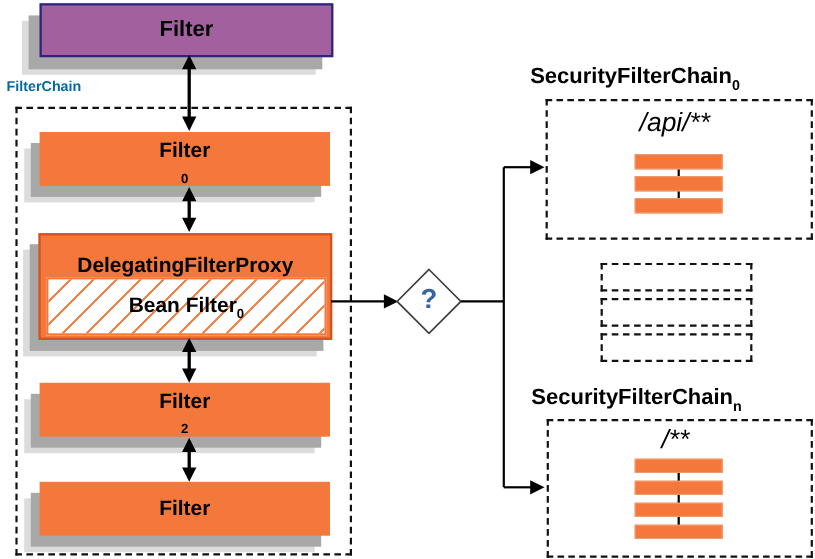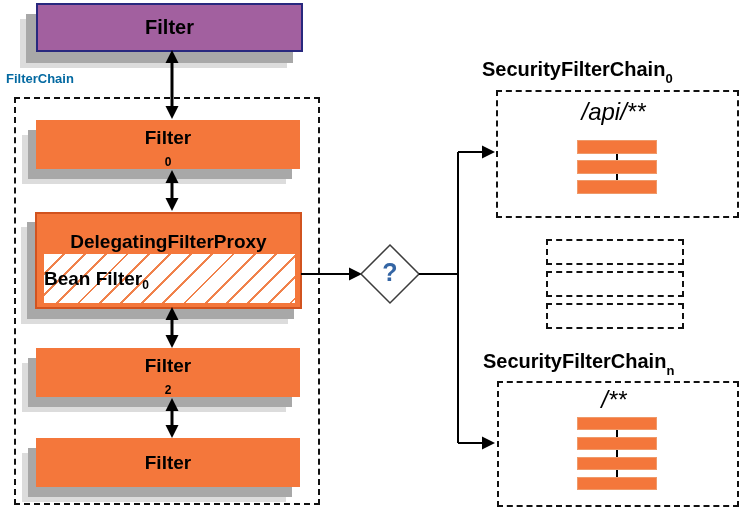--- a/index.html
+++ b/index.html
@@ -30,21 +30,21 @@
   }
   .dfp-title { margin-top:16px; line-height:24px; }
   .bean-box {
     left:5px; top:38px; width:251px; height:49px; position:absolute;
     background:
       repeating-linear-gradient(135deg,
         transparent 0px, transparent 13px,
         #f0824c 13px, #f0824c 15px);
     background-color:#ffffff;
     border:2px solid #f4773b;
-    display:flex; align-items:center; 
+    display:flex; align-items:center; justify-content:center;
     font-weight:bold; font-size:19px;
   }
   .filter2-box { left:36px; top:348px; width:264px; height:49px; }
   .servlet-box { left:36px; top:438px; width:264px; height:49px; }
 
   .sub { font-size:12px; position:relative; top:6px; font-weight:bold; }
   .sub-lg { font-size:13px; position:relative; top:7px; font-weight:bold; }
 
   
   .section-label { font-weight:bold; font-size:13px; color:#0369a1; }

